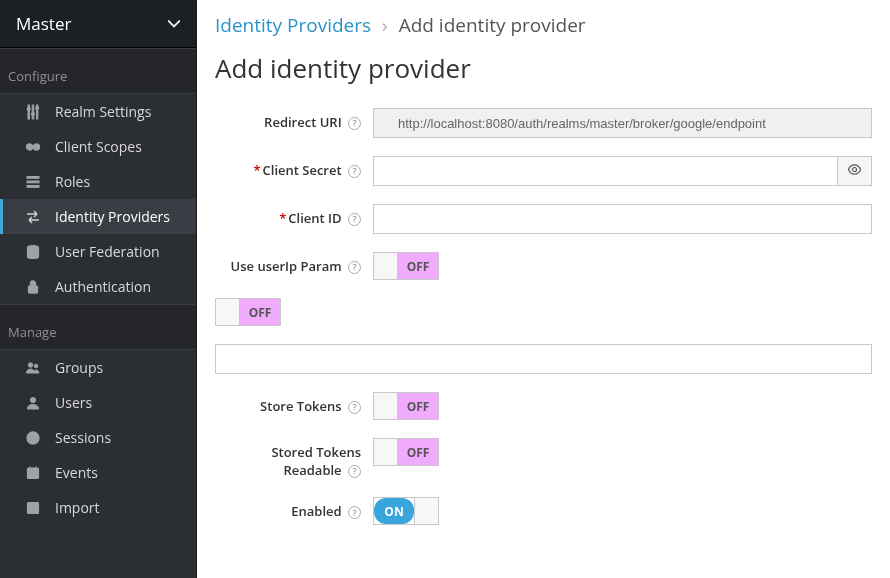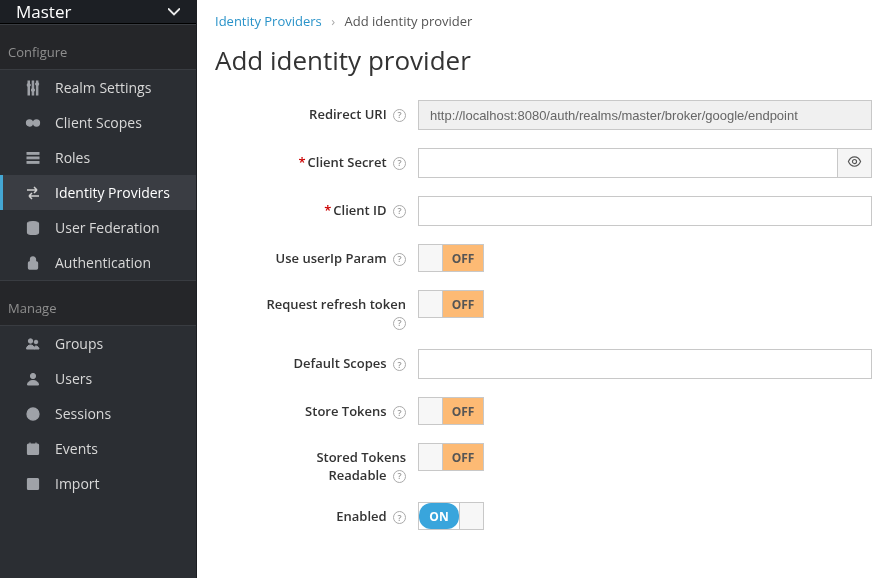--- a/index.html
+++ b/index.html
@@ -22,21 +22,21 @@
     display: flex;
     flex-direction: column;
     border-right: 1px solid #1c1e22;
   }
   .realm-select {
     background: #1c1f24;
     color: #fff;
     display: flex;
     align-items: center;
     justify-content: space-between;
-    padding: 0 16px;
+    padding: 12px 16px;
     font-size: 17px;
     font-weight: 400;
     border-bottom: 1px solid #000;
     cursor: pointer;
   }
   .realm-select .chev { font-size: 12px; opacity: .9; }
   .section-title {
     color: #8f8f8f;
     font-size: 13px;
     padding: 18px 24px 8px 8px;
@@ -65,26 +65,26 @@
     display: inline-flex;
     align-items: center; justify-content: center;
     color: #9fa2a8;
     flex-shrink: 0;
   }
   .nav-item.active .nav-icon { color: #d0d0d0; }
   .nav-icon svg { width: 16px; height: 16px; stroke: currentColor; fill: currentColor; }
 
   
   .main { flex: 1; padding: 10px 18px 0 18px; overflow: auto; }
-  .breadcrumb { font-size: 13px; color: #555; padding: 2px 0 12px 0; }
+  .breadcrumb { font-size: 19px; color: #555; padding: 2px 0 12px 0; }
   .breadcrumb a { color: #2a93c9; text-decoration: none; cursor: pointer; }
   .breadcrumb .sep { margin: 0 6px; color: #aaa; }
   h1.page-title { font-size: 26px; font-weight: 400; color: #333; margin-bottom: 22px; }
 
-  .form-row { display: flex; align-items: flex-start; margin-bottom: 18px; margin-left: 45px; }
+  .form-row { display: flex; align-items: flex-start; margin-bottom: 18px; }
   .form-label {
     width: 158px;
     flex: 0 0 158px;
     text-align: right;
     padding-right: 12px;
     padding-top: 6px;
     font-size: 13px;
     font-weight: 600;
     color: #333;
     line-height: 1.35;
@@ -99,21 +99,21 @@
     color: #999;
     align-items: center; justify-content: center;
     margin-left: 3px;
     vertical-align: middle;
   }
   .form-control-wrap { flex: 1; display: flex; }
   .text-input {
     flex: 1;
     height: 30px;
     border: 1px solid #c8c8c8;
-    padding: 4px 11px;
+    padding: 4px 24px;
     font-size: 13px;
     color: #333;
     background: #fff;
   }
   .text-input[readonly] {
     background: #f0f0f0;
     color: #666;
   }
   .eye-btn {
     width: 34px; height: 30px;
@@ -139,21 +139,21 @@
     border-right: 1px solid #c8c8c8;
     border-left: 1px solid #c8c8c8;
   }
   .toggle.off .knob { border-left: none; }
   .toggle.on .knob { border-right: none; }
   .toggle .lbl {
     width: 40px;
     display: flex; align-items: center; justify-content: center;
     font-size: 12px; font-weight: 700;
   }
-  .toggle.off .lbl { color: #555; background: #fdba74; }
+  .toggle.off .lbl { color: #555; background: #f0abfc; }
   .toggle.on .lbl { color: #fff; background: #39a5dc; border-radius: 12px; }
 </style>
 </head>
 <body>
 
 <div class="app">
   <aside class="sidebar">
     <div class="realm-select">
       <span>Master</span>
       <span class="chev">
@@ -342,37 +342,29 @@
       </div>
       <div class="form-control-wrap">
         <div class="toggle off">
           <span class="knob"></span>
           <span class="lbl">OFF</span>
         </div>
       </div>
     </div>
 
     <div class="form-row">
-      <div class="form-label">
-        <span>Request refresh token</span>
-        <span class="help-icon">?</span>
-      </div>
       <div class="form-control-wrap">
         <div class="toggle off">
           <span class="knob"></span>
           <span class="lbl">OFF</span>
         </div>
       </div>
     </div>
 
     <div class="form-row">
-      <div class="form-label">
-        <span>Default Scopes</span>
-        <span class="help-icon">?</span>
-      </div>
       <div class="form-control-wrap">
         <input class="text-input" value="" style="">
       </div>
     </div>
 
     <div class="form-row">
       <div class="form-label">
         <span>Store Tokens</span>
         <span class="help-icon">?</span>
       </div>

